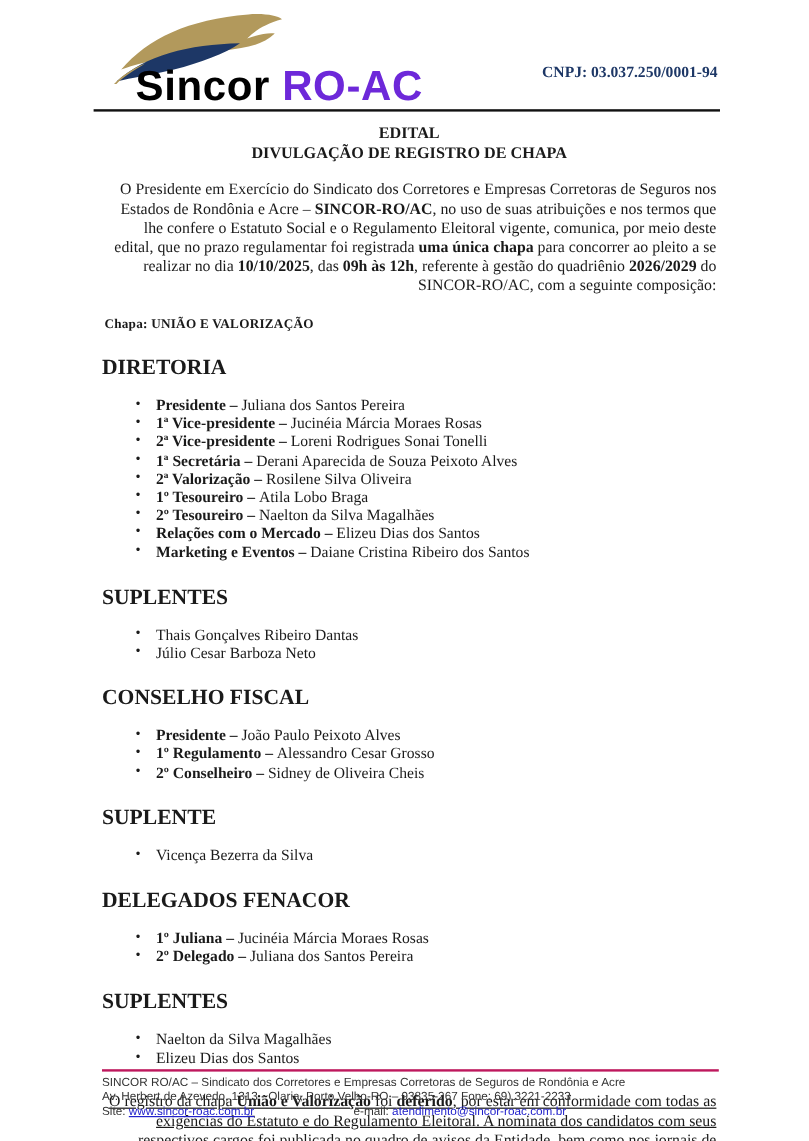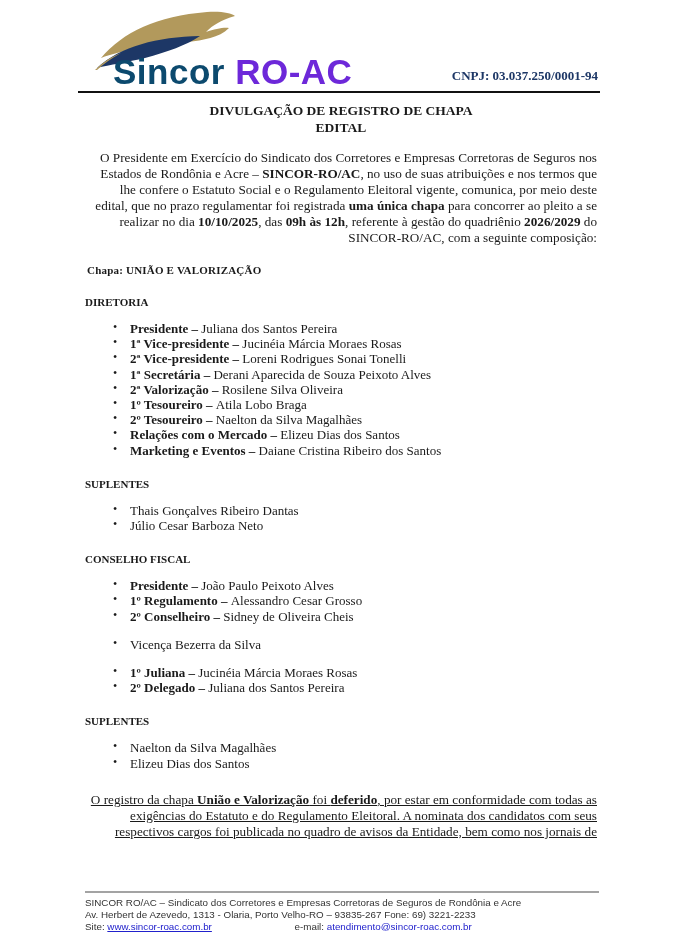--- a/index.html
+++ b/index.html
@@ -16,54 +16,54 @@
   
   .header{position:absolute;top:0;left:0;right:0;height:93px;}
   .logo{position:absolute;left:95px;top:8px;width:300px;height:84px;}
   .logo-icon{position:absolute;left:0;top:0;}
   .logo-text{
     position:absolute;left:18px;top:44px;
     font-family:"Liberation Sans", sans-serif;
     font-weight:bold;font-size:35px;letter-spacing:.5px;
     white-space:nowrap;
   }
-  .logo-navy{color:#0c4a6e;}
+  .logo-navy{color:#000000;}
   .logo-gold{color:#6d28d9;}
   .cnpj{
-    position:absolute;right:76px;top:68px;
+    position:absolute;right:76px;top:52px;
     font-weight:bold;font-size:13px;color:#1d3766;
     font-family:"Liberation Serif", serif;
   }
   .header-rule{
     position:absolute;top:91px;left:78px;right:74px;
     border:none;border-top:2px solid #111;margin:0;
   }
 
   
   .content{position:absolute;top:93px;left:85px;right:77px;}
   .doc-title{text-align:center;margin-top:9px;font-weight:bold;font-size:13.5px;line-height:17px;}
   .intro,.closing{margin:14px 0 0 0;font-size:13.2px;line-height:16px;text-align:right;}
   .intro b,.closing b,.roster b{font-weight:bold;}
   .chapa{
     margin:18px 0 0 2px;font-size:11px;font-weight:bold;
     letter-spacing:.2px;
   }
-  .sec-heading{margin-top:20px;font-weight:bold;font-size:11px;}
+  .sec-heading{margin-top:20px;font-weight:bold;font-size:18px;}
   ul.roster{margin:13px 0 0 0;padding:0;list-style:none;}
   ul.roster li{
     position:relative;padding-left:45px;
     font-size:13px;line-height:15.2px;
   }
   ul.roster .bullet{position:absolute;left:28px;top:-1px;font-size:12px;}
   .closing{margin-top:21px;text-decoration:underline;}
 
   
   .footer{
     position:absolute;left:85px;right:75px;top:891px;
-    border-top:2px solid #a3a3a3;padding-top:4px;
+    border-top:2px solid #be185d;padding-top:4px;
     font-family:"Liberation Sans", sans-serif;
     font-size:9.8px;line-height:12px;color:#333;
   }
   .footer a{color:#2121cc;text-decoration:none;}
   .footer a.underline{text-decoration:underline;}
   .email-label{margin-left:80px;}
 </style>
 </head>
 <body>
 
@@ -80,22 +80,22 @@
         <span class="logo-navy">Sincor</span>
         <span class="logo-gold">RO-AC</span>
       </div>
     </div>
     <div class="cnpj">CNPJ: 03.037.250/0001-94</div>
     <hr class="header-rule">
   </div>
 
   <div class="content">
     <div class="doc-title">
+      <div>EDITAL</div>
       <div>DIVULGAÇÃO DE REGISTRO DE CHAPA</div>
-      <div>EDITAL</div>
     </div>
 
     <p class="intro"><span>O Presidente em Exercício do Sindicato dos Corretores e Empresas Corretoras de Seguros nos Estados de Rondônia e Acre – </span><b>SINCOR-RO/AC</b><span>, no uso de suas atribuições e nos termos que lhe confere o Estatuto Social e o Regulamento Eleitoral vigente, comunica, por meio deste edital, que no prazo regulamentar foi registrada </span><b>uma única chapa</b><span> para concorrer ao pleito a se realizar no dia </span><b>10/10/2025</b><span>, das </span><b>09h às 12h</b><span>, referente à gestão do quadriênio </span><b>2026/2029</b><span> do SINCOR-RO/AC, com a seguinte composição:</span></p>
 
     <div class="chapa">Chapa: UNIÃO E VALORIZAÇÃO</div>
 
     <div id="sections">
         <div class="sec-heading">DIRETORIA</div>
         <ul class="roster">
           <li><span class="bullet">•</span><b>Presidente – </b>Juliana dos Santos Pereira</li>
@@ -112,23 +112,25 @@
         <ul class="roster">
           <li><span class="bullet">•</span>Thais Gonçalves Ribeiro Dantas</li>
           <li><span class="bullet">•</span>Júlio Cesar Barboza Neto</li>
         </ul>
         <div class="sec-heading">CONSELHO FISCAL</div>
         <ul class="roster">
           <li><span class="bullet">•</span><b>Presidente – </b>João Paulo Peixoto Alves</li>
           <li><span class="bullet">•</span><b>1º Regulamento – </b>Alessandro Cesar Grosso</li>
           <li><span class="bullet">•</span><b>2º Conselheiro – </b>Sidney de Oliveira Cheis</li>
         </ul>
+        <div class="sec-heading">SUPLENTE</div>
         <ul class="roster">
           <li><span class="bullet">•</span>Vicença Bezerra da Silva</li>
         </ul>
+        <div class="sec-heading">DELEGADOS FENACOR</div>
         <ul class="roster">
           <li><span class="bullet">•</span><b>1º Juliana – </b>Jucinéia Márcia Moraes Rosas</li>
           <li><span class="bullet">•</span><b>2º Delegado – </b>Juliana dos Santos Pereira</li>
         </ul>
         <div class="sec-heading">SUPLENTES</div>
         <ul class="roster">
           <li><span class="bullet">•</span>Naelton da Silva Magalhães</li>
           <li><span class="bullet">•</span>Elizeu Dias dos Santos</li>
         </ul>
       </div>

